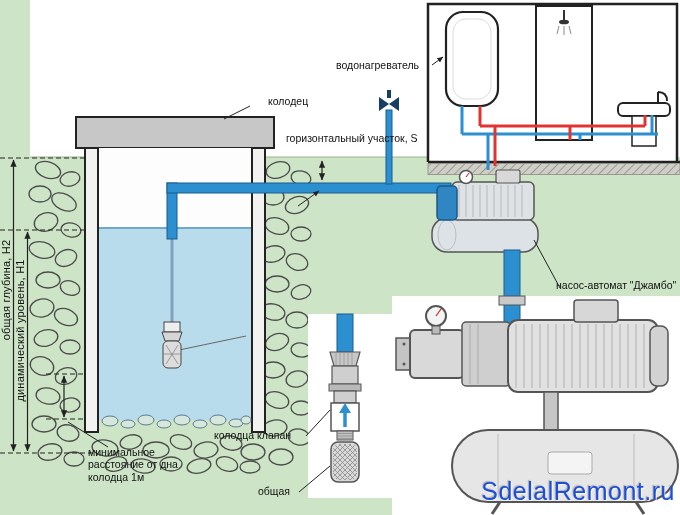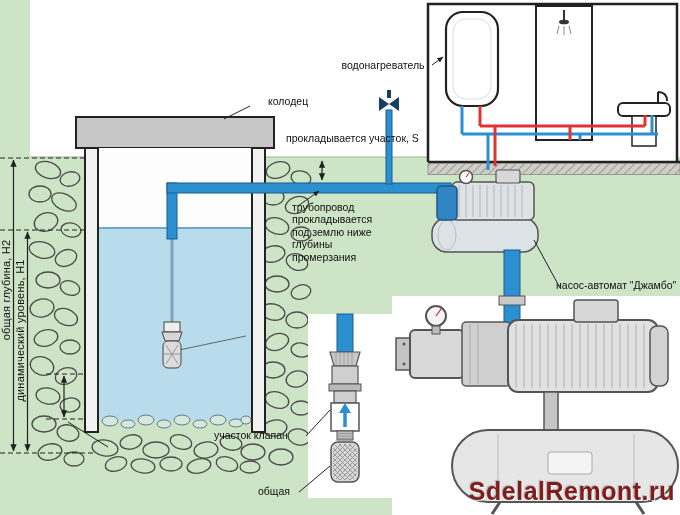--- a/index.html
+++ b/index.html
@@ -4,21 +4,21 @@
 <style>
   *{margin:0;padding:0;box-sizing:border-box}
   html,body{background:#fff}
   .canvas{position:relative;width:680px;height:515px;background:#fff;
           font-family:"Liberation Sans",sans-serif;overflow:hidden}
   .canvas svg{position:absolute;left:0;top:0}
   .lbl{position:absolute;font-size:10.5px;line-height:1.18;color:#101010}
   .rot{transform:rotate(-90deg);transform-origin:0 0;text-align:center;
        font-size:11px;letter-spacing:.2px;white-space:nowrap}
   .wm{left:455px;top:477px;width:220px;text-align:right;font-size:25px;
-      font-weight:bold;color:#7f1d1d;letter-spacing:.5px;
+      font-weight:normal;color:#1d4ed8;letter-spacing:.5px;
       text-shadow:1px 1px 0 rgba(255,255,255,.75),-1px -1px 1px rgba(80,80,80,.35)}
 </style>
 </head>
 <body>
 
 <div class="canvas">
 
 <svg width="680" height="515" viewBox="0 0 680 515">
   <defs>
     <marker id="ah" viewBox="0 0 8 8" markerWidth="7" markerHeight="7" refX="6.5" refY="3" orient="auto-start-reverse">
@@ -248,24 +248,24 @@
     <line x1="250" y1="106" x2="224" y2="119"></line>
     <line x1="432" y1="65" x2="443" y2="57" marker-end="url(#ah)"></line>
     <line x1="298" y1="206" x2="319" y2="191" marker-end="url(#ah)"></line>
     <line x1="560" y1="288" x2="534" y2="240"></line>
     <line x1="306" y1="436" x2="330" y2="410"></line>
     <line x1="299" y1="492" x2="330" y2="466"></line>
     <line x1="108" y1="447" x2="68" y2="422"></line>
   </g>
 </svg>
 
-<div class="lbl" style="left:336px;top:59px;width:94px;text-align:center">водонагреватель</div>
+<div class="lbl" style="left:336px;top:59px;width:94px;text-align:left">водонагреватель</div>
 <div class="lbl" style="left:268px;top:95px">колодец</div>
-<div class="lbl" style="left:286px;top:132px;width:142px">прокладывается участок, S</div>
-<div class="lbl" style="left:292px;top:201px;width:92px">трубопровод прокладывается под землю ниже глубины промерзания</div>
+<div class="lbl" style="left:286px;top:132px;width:142px">горизонтальный участок, S</div>
 <div class="lbl" style="left:556px;top:279px;width:126px">насос-автомат "Джамбо"</div>
-<div class="lbl" style="left:214px;top:429px;width:92px">участок клапан</div>
+<div class="lbl" style="left:214px;top:429px;width:92px">колодца клапан</div>
 <div class="lbl" style="left:258px;top:485px;width:44px">общая</div>
+<div class="lbl" style="left:88px;top:446px;width:106px">минимальное расстояние от дна колодца 1м</div>
 <div class="lbl rot" style="left:0px;top:415px;width:250px">общая глубина, Н2</div>
 <div class="lbl rot" style="left:14px;top:448px;width:235px">динамический уровень, Н1</div>
 <div class="lbl wm">SdelalRemont.ru</div>
 
 </div>
 
 </body></html>

